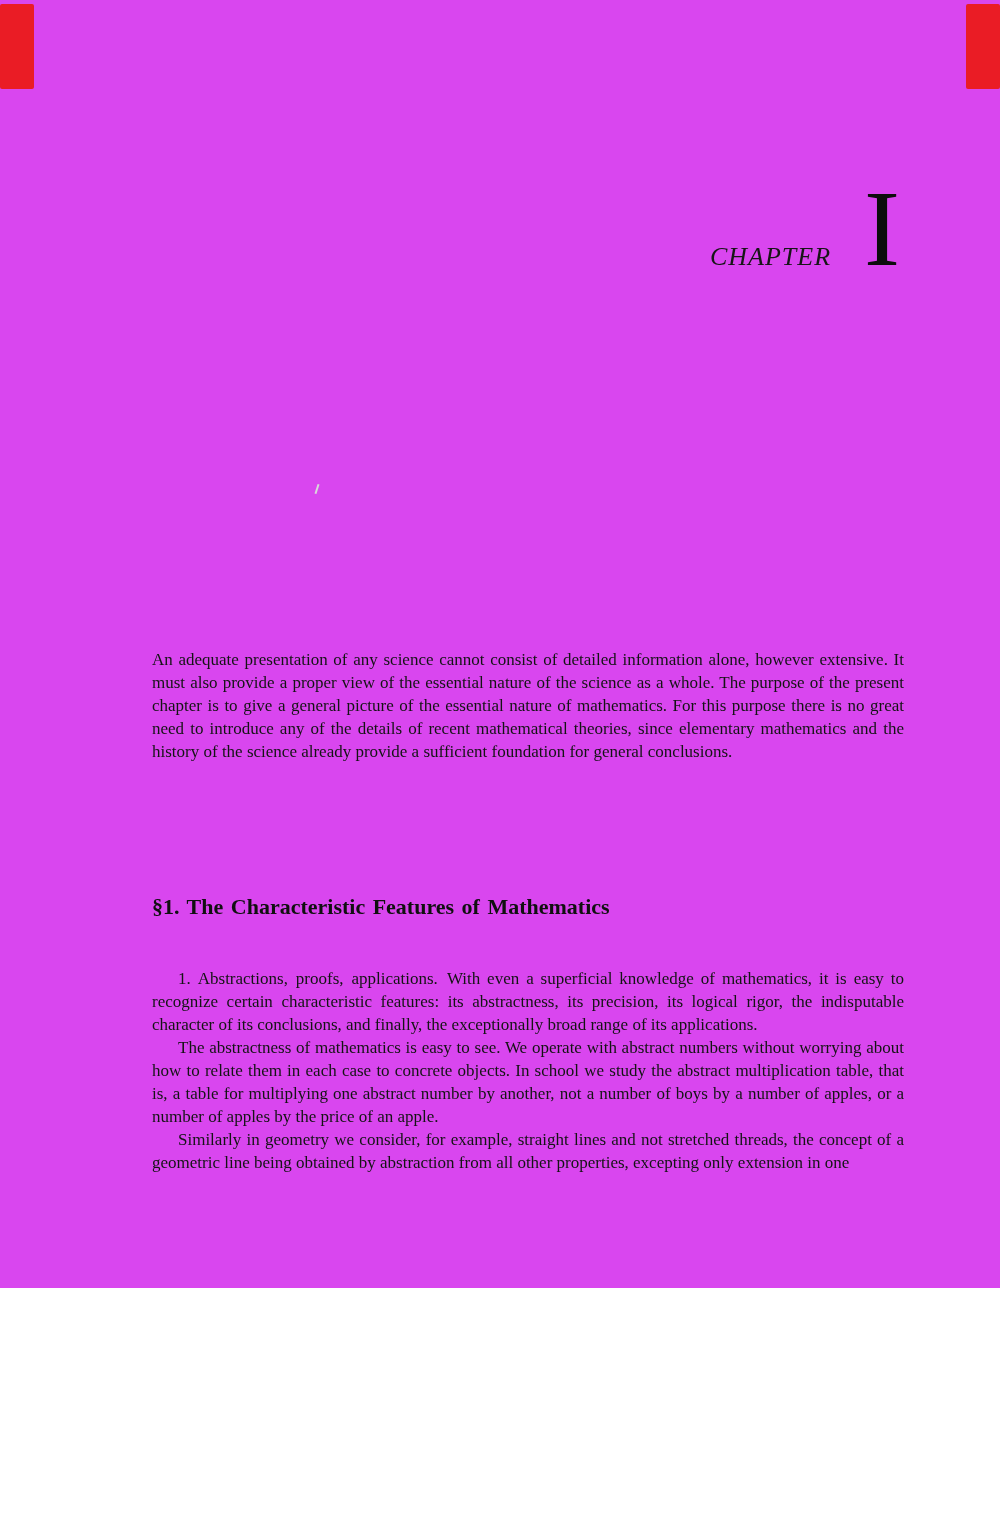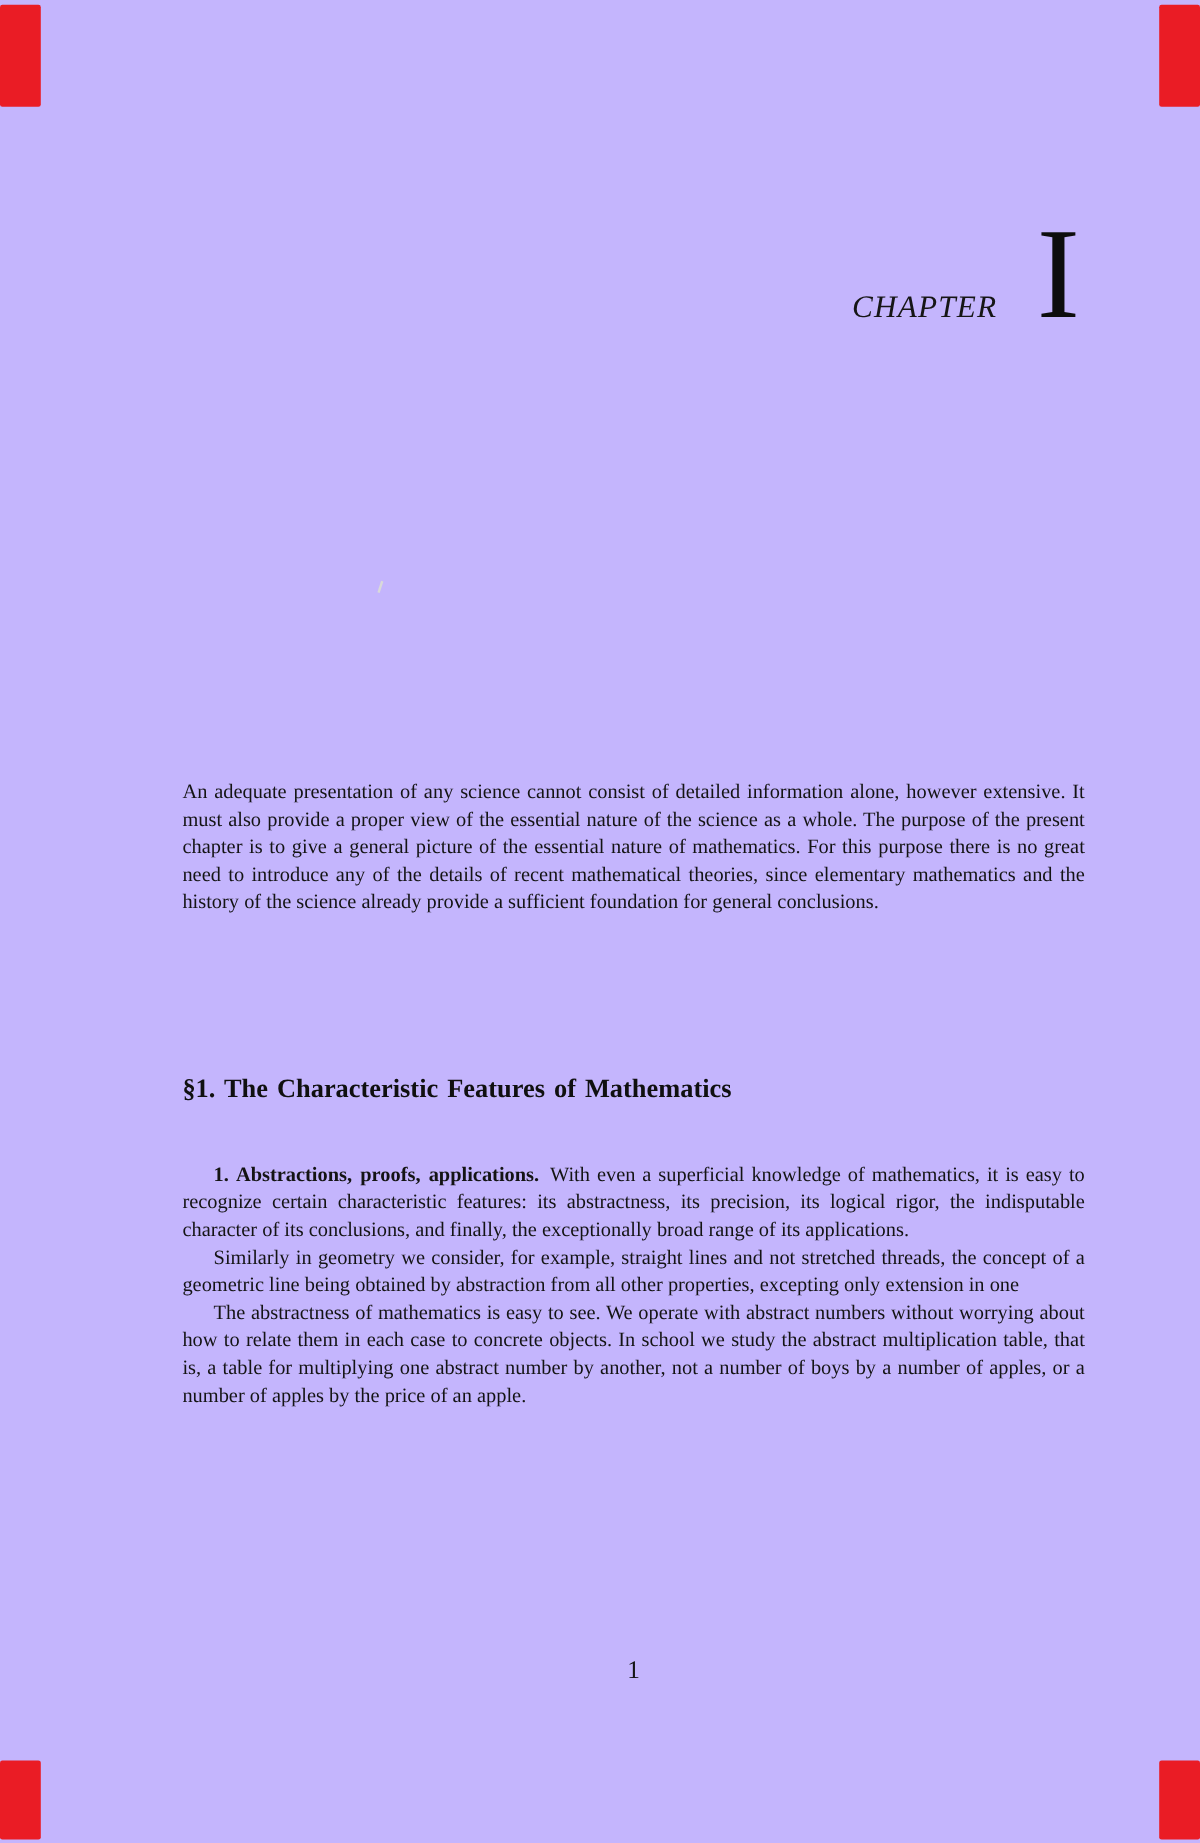--- a/index.html
+++ b/index.html
@@ -1,20 +1,20 @@
 <!DOCTYPE html>
 <html><head>
 <meta charset="utf-8">
 <style>
   html, body { margin: 0; padding: 0; background: #ffffff; }
   .page {
     position: relative;
     width: 1000px;
-    height: 1536px;
-    background: #c4b5fd;
+    height: 1288px;
+    background: #d946ef;
     overflow: hidden;
     font-family: "Liberation Serif", "DejaVu Serif", serif;
     color: #141414;
   }
   
   .edge-bar {
     position: absolute;
     width: 34px;
     background: #ea1c25;
     border-radius: 2px;
@@ -75,21 +75,21 @@
     font-size: 22px;
     line-height: 29px;
     font-weight: bold;
     color: #101010;
     word-spacing: 2px;
   }
 
   .body-flow { top: 967px; }
   .body-flow p { text-indent: 26px; }
   .para-lead {
-    font-weight: bold;
+    font-weight: normal;
     margin-right: 9px;
     word-spacing: 1px;
   }
 
   .page-number {
     position: absolute;
     left: 152px;
     width: 752px;
     top: 1379px;
     text-align: center;
@@ -128,19 +128,19 @@
   </div>
 
   <div class="textcol intro">
     <p>An adequate presentation of any science cannot consist of detailed information alone, however extensive. It must also provide a proper view of the essential nature of the science as a whole. The purpose of the present chapter is to give a general picture of the essential nature of mathematics. For this purpose there is no great need to introduce any of the details of recent mathematical theories, since elementary mathematics and the history of the science already provide a sufficient foundation for general conclusions.</p>
   </div>
 
   <div class="section-heading">§1. The Characteristic Features of Mathematics</div>
 
   <div class="textcol body-flow">
     <p><span class="para-lead">1. Abstractions, proofs, applications.</span><span>With even a superficial knowledge of mathematics, it is easy to recognize certain characteristic features: its abstractness, its precision, its logical rigor, the indisputable character of its conclusions, and finally, the exceptionally broad range of its applications.</span></p>
+    <p>The abstractness of mathematics is easy to see. We operate with abstract numbers without worrying about how to relate them in each case to concrete objects. In school we study the abstract multiplication table, that is, a table for multiplying one abstract number by another, not a number of boys by a number of apples, or a number of apples by the price of an apple.</p>
     <p>Similarly in geometry we consider, for example, straight lines and not stretched threads, the concept of a geometric line being obtained by abstraction from all other properties, excepting only extension in one</p>
-    <p>The abstractness of mathematics is easy to see. We operate with abstract numbers without worrying about how to relate them in each case to concrete objects. In school we study the abstract multiplication table, that is, a table for multiplying one abstract number by another, not a number of boys by a number of apples, or a number of apples by the price of an apple.</p>
   </div>
 
   <div class="page-number">1</div>
 
 </div>
 
 </body></html>

